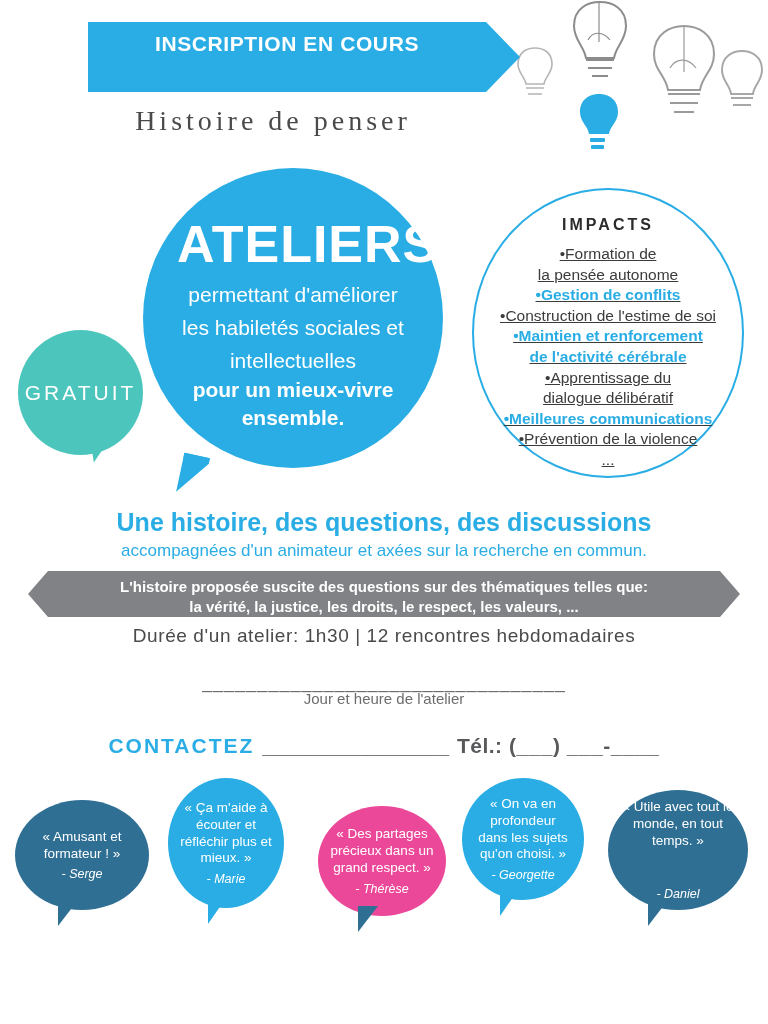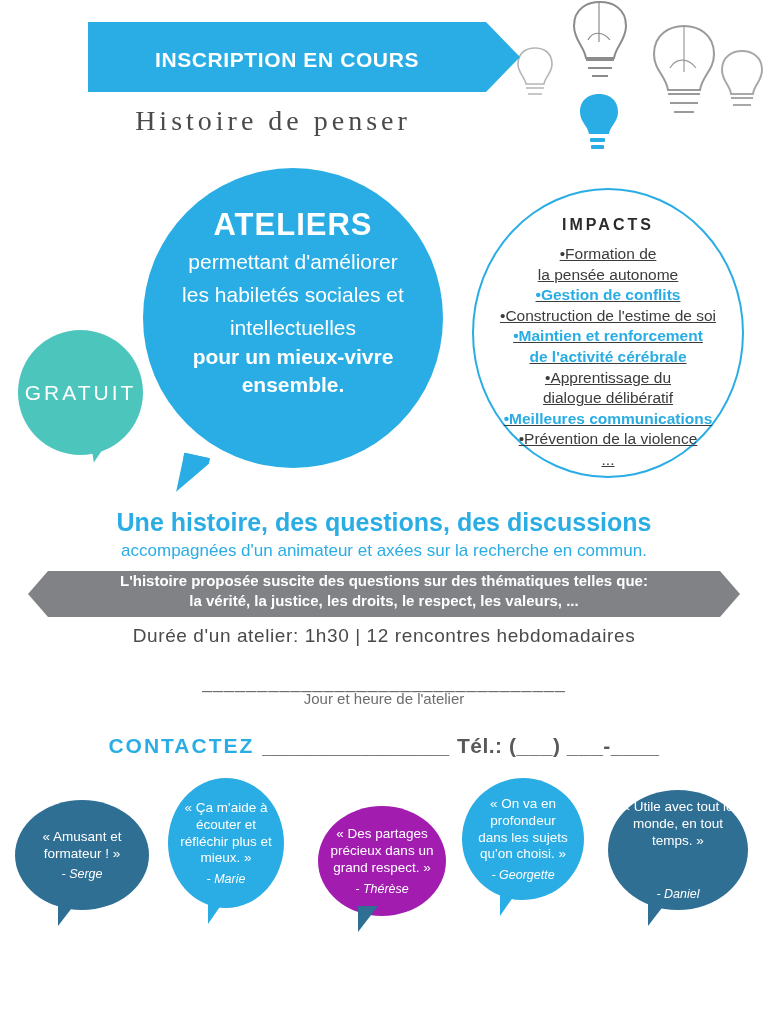--- a/index.html
+++ b/index.html
@@ -15,21 +15,21 @@
 
   
   .banner {
     position:absolute; left:88px; top:22px; width:398px; height:70px;
     background:#29ade4;
     color:#fff;
     font-weight:bold;
     font-size:21px;
     letter-spacing:0.6px;
     text-align:center;
-    padding-top:25px;
+    padding-top:9px;
     line-height:1.25;
   }
   .banner::after{
     content:"";
     position:absolute; right:-34px; top:0;
     border-top:35px solid transparent;
     border-bottom:35px solid transparent;
     border-left:34px solid #29ade4;
   }
   .banner-line { display:block; }
@@ -45,21 +45,21 @@
   
   .bulbs { position:absolute; right:0; top:0; width:290px; height:215px; }
 
   
   .ateliers {
     position:absolute; left:143px; top:168px; width:300px; height:300px;
     background:#29ade4; border-radius:50%;
     color:#fff; text-align:center;
     padding:38px 26px 0 26px;
   }
-  .ateliers h1 { margin:1px; font-size:31px; font-weight:bold; letter-spacing:1px; }
+  .ateliers h1 { margin:8px; font-size:52px; font-weight:bold; letter-spacing:1px; }
   .ateliers .sub { font-size:21px; line-height:1.28; margin-top:6px; font-weight:300; }
   .ateliers .strong { font-size:21px; font-weight:bold; line-height:1.25; margin-top:2px; }
   .ateliers-tail {
     position:absolute; left:180px; top:455px; width:0; height:0;
     border-left:26px solid #29ade4;
     border-bottom:34px solid transparent;
     border-top:6px solid #29ade4;
     transform:rotate(12deg);
   }
 
@@ -95,21 +95,21 @@
   }
   .mid-sub{
     position:absolute; left:0; top:541px; width:768px; text-align:center;
     font-size:17px; color:#29ade4;
   }
 
   
   .ribbon{
     position:absolute; left:48px; top:571px; width:672px; height:46px;
     background:#808285; color:#fff; text-align:center;
-    font-size:15px; font-weight:bold; line-height:1.35; 
+    font-size:15px; font-weight:bold; line-height:1.35; padding-top:6px;
   }
   .ribbon::before{
     content:""; position:absolute; left:-20px; top:0;
     border-top:23px solid transparent; border-bottom:23px solid transparent;
     border-right:20px solid #808285;
   }
   .ribbon::after{
     content:""; position:absolute; right:-20px; top:0;
     border-top:23px solid transparent; border-bottom:23px solid transparent;
     border-left:20px solid #808285;
@@ -140,21 +140,21 @@
   
   .testi{
     position:absolute; border-radius:50%;
     color:#fff; text-align:center; display:flex; flex-direction:column;
     align-items:center; justify-content:center; padding:0 12px;
   }
   .testi .quote{ font-size:13.5px; line-height:1.25; }
   .testi .author{ font-size:12.5px; font-style:italic; margin-top:5px; }
   .t1{ left:15px;  top:800px; width:134px; height:110px; background:#2f6f94; }
   .t2{ left:168px; top:778px; width:116px; height:130px; background:#29ade4; }
-  .t3{ left:318px; top:806px; width:128px; height:110px; background:#a21caf; }
+  .t3{ left:318px; top:806px; width:128px; height:110px; background:#ec4899; }
   .t4{ left:462px; top:778px; width:122px; height:122px; background:#29ade4; }
   .t5{ left:608px; top:790px; width:140px; height:120px; background:#2f6f94;gap:32px; }
   .tail{ position:absolute; width:0; height:0; }
   .tail1{ left:58px;  top:900px; border-top:26px solid #2f6f94; border-right:20px solid transparent; }
   .tail2{ left:208px; top:898px; border-top:26px solid #29ade4; border-right:18px solid transparent; }
   .tail3{ left:358px; top:906px; border-top:26px solid #2f6f94; border-right:20px solid transparent; }
   .tail4{ left:500px; top:890px; border-top:26px solid #29ade4; border-right:18px solid transparent; }
   .tail5{ left:648px; top:900px; border-top:26px solid #2f6f94; border-right:20px solid transparent; }
 
   

